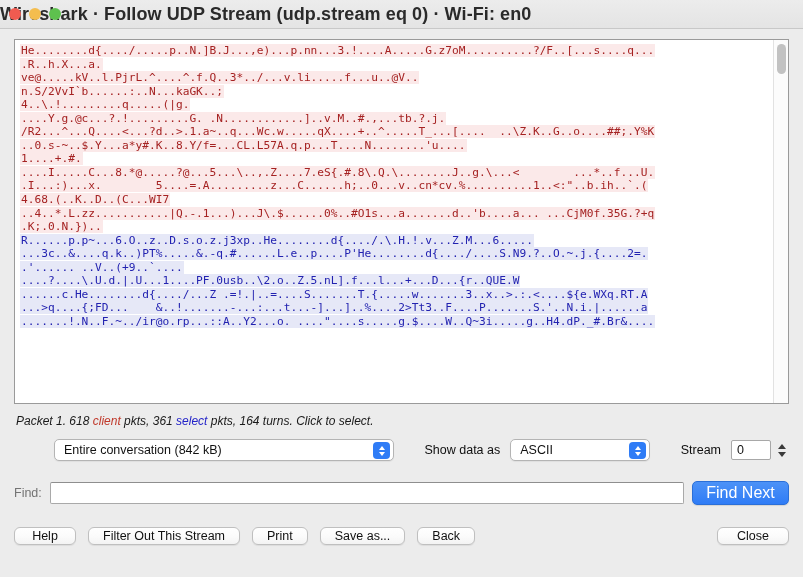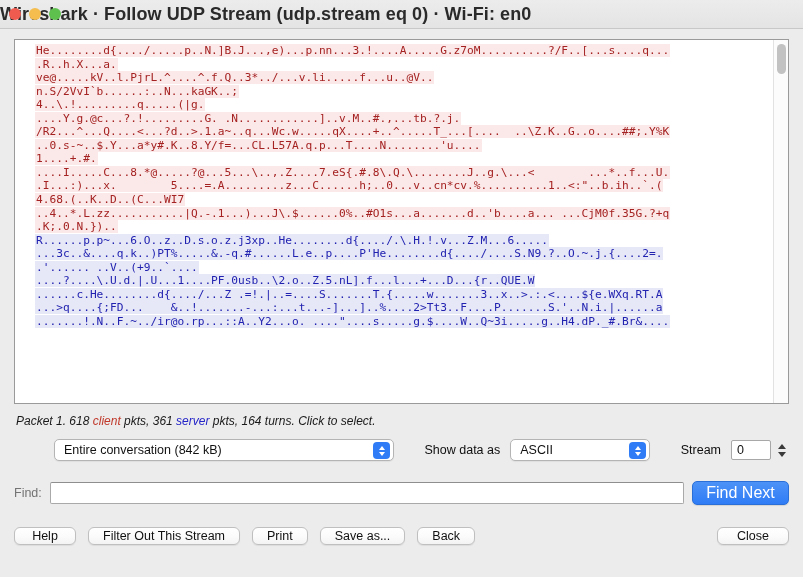--- a/index.html
+++ b/index.html
@@ -68,21 +68,21 @@
     height: 365px;
     background: #ffffff;
     border: 1px solid #9a9a9a;
     box-sizing: border-box;
     overflow: hidden;
   }
   .stream-scroll {
     position: absolute;
     inset: 0;
     overflow: hidden;
-    padding: 4px 0 0 20px;
+    padding: 4px 0 0 5px;
     box-sizing: border-box;
   }
   .stream-line {
     font-family: "DejaVu Sans Mono", "Liberation Mono", monospace;
     font-size: 11.2px;
     line-height: 13.55px;
     white-space: pre;
     letter-spacing: 0px;
   }
   .stream-line > span {
@@ -326,21 +326,21 @@
         <div class="stream-line server"><span>....?....\.U.d.|.U...1....PF.0usb..\2.o..Z.5.nL].f...l...+...D...{r..QUE.W</span></div>
         <div class="stream-line server"><span>......c.He........d{..../...Z .=!.|..=....S.......T.{.....w.......3..x..&gt;.:.&lt;....${e.WXq.RT.A</span></div>
         <div class="stream-line server"><span>...&gt;q....{;FD...    &amp;..!.......-...:...t...-]...]..%....2&gt;Tt3..F....P.......S.'..N.i.|......a</span></div>
         <div class="stream-line server"><span>.......!.N..F.~../ir@o.rp...::A..Y2...o. ...."....s.....g.$....W..Q~3i.....g..H4.dP._#.Br&amp;....</span></div>
       </div>
     <div class="vscroll">
       <div class="vscroll-thumb"></div>
     </div>
   </div>
 
-  <div class="status-line"><span>Packet 1. 618 </span><span class="client-word">client</span><span> pkts, 361 </span><span class="server-word">server</span><span> pkts, 164 turns. Click to select.</span></div>
+  <div class="status-line"><span>Packet 1. 618 </span><span class="client-word">client</span><span> pkts, 361 </span><span class="server-word">select</span><span> pkts, 164 turns. Click to select.</span></div>
 
   <div class="controls-row">
     <div class="popup conversation">
       <span>Entire conversation (842 kB)</span>
       <span class="popup-arrow">
         <i class="up"></i>
           <i class="down"></i>
       </span>
     </div>
 

